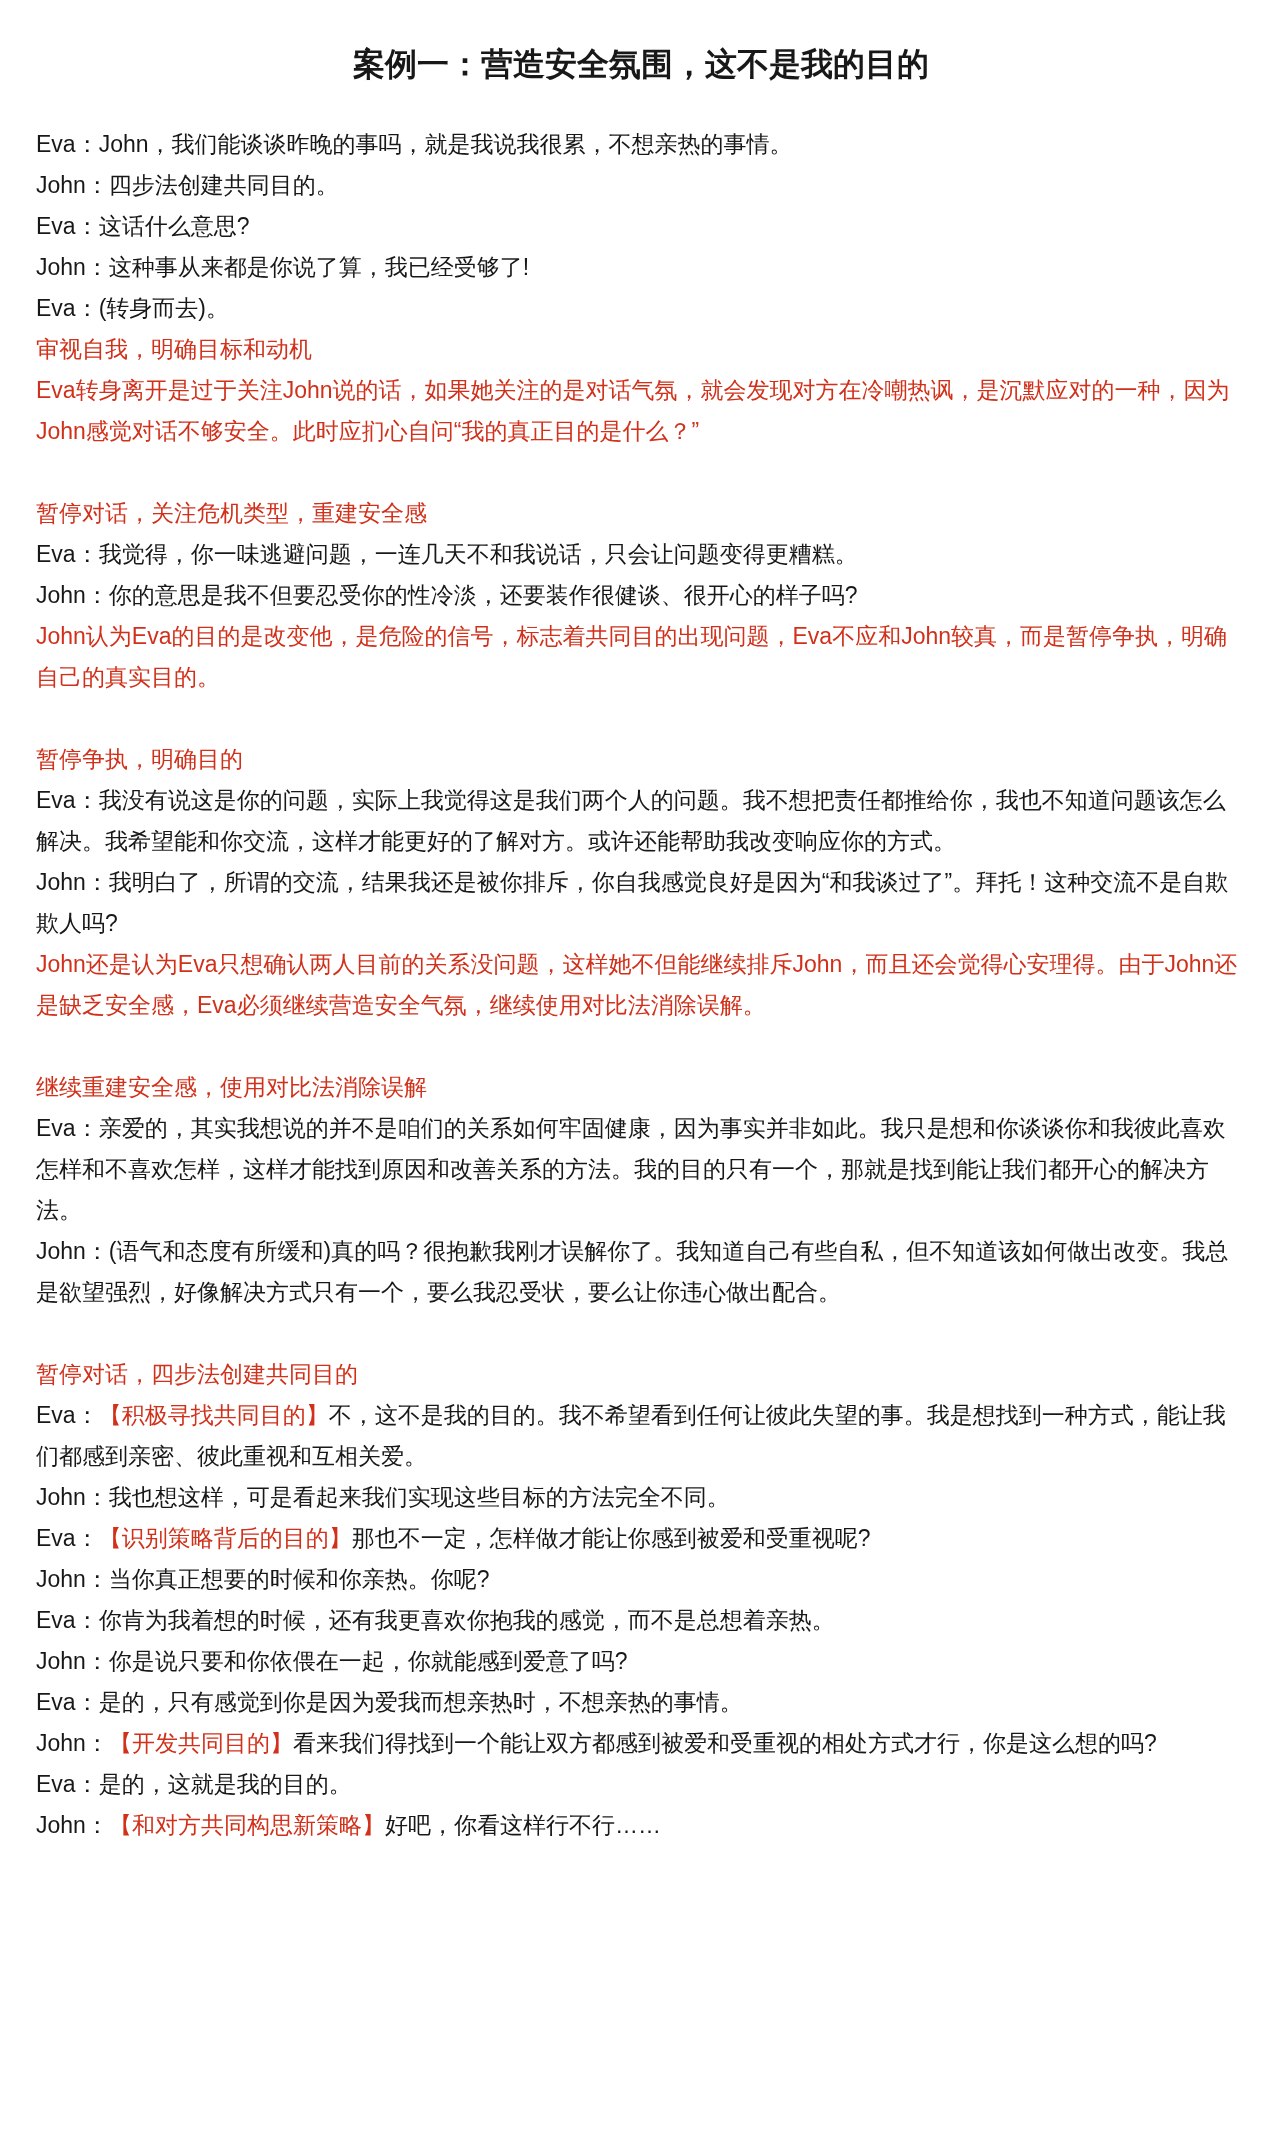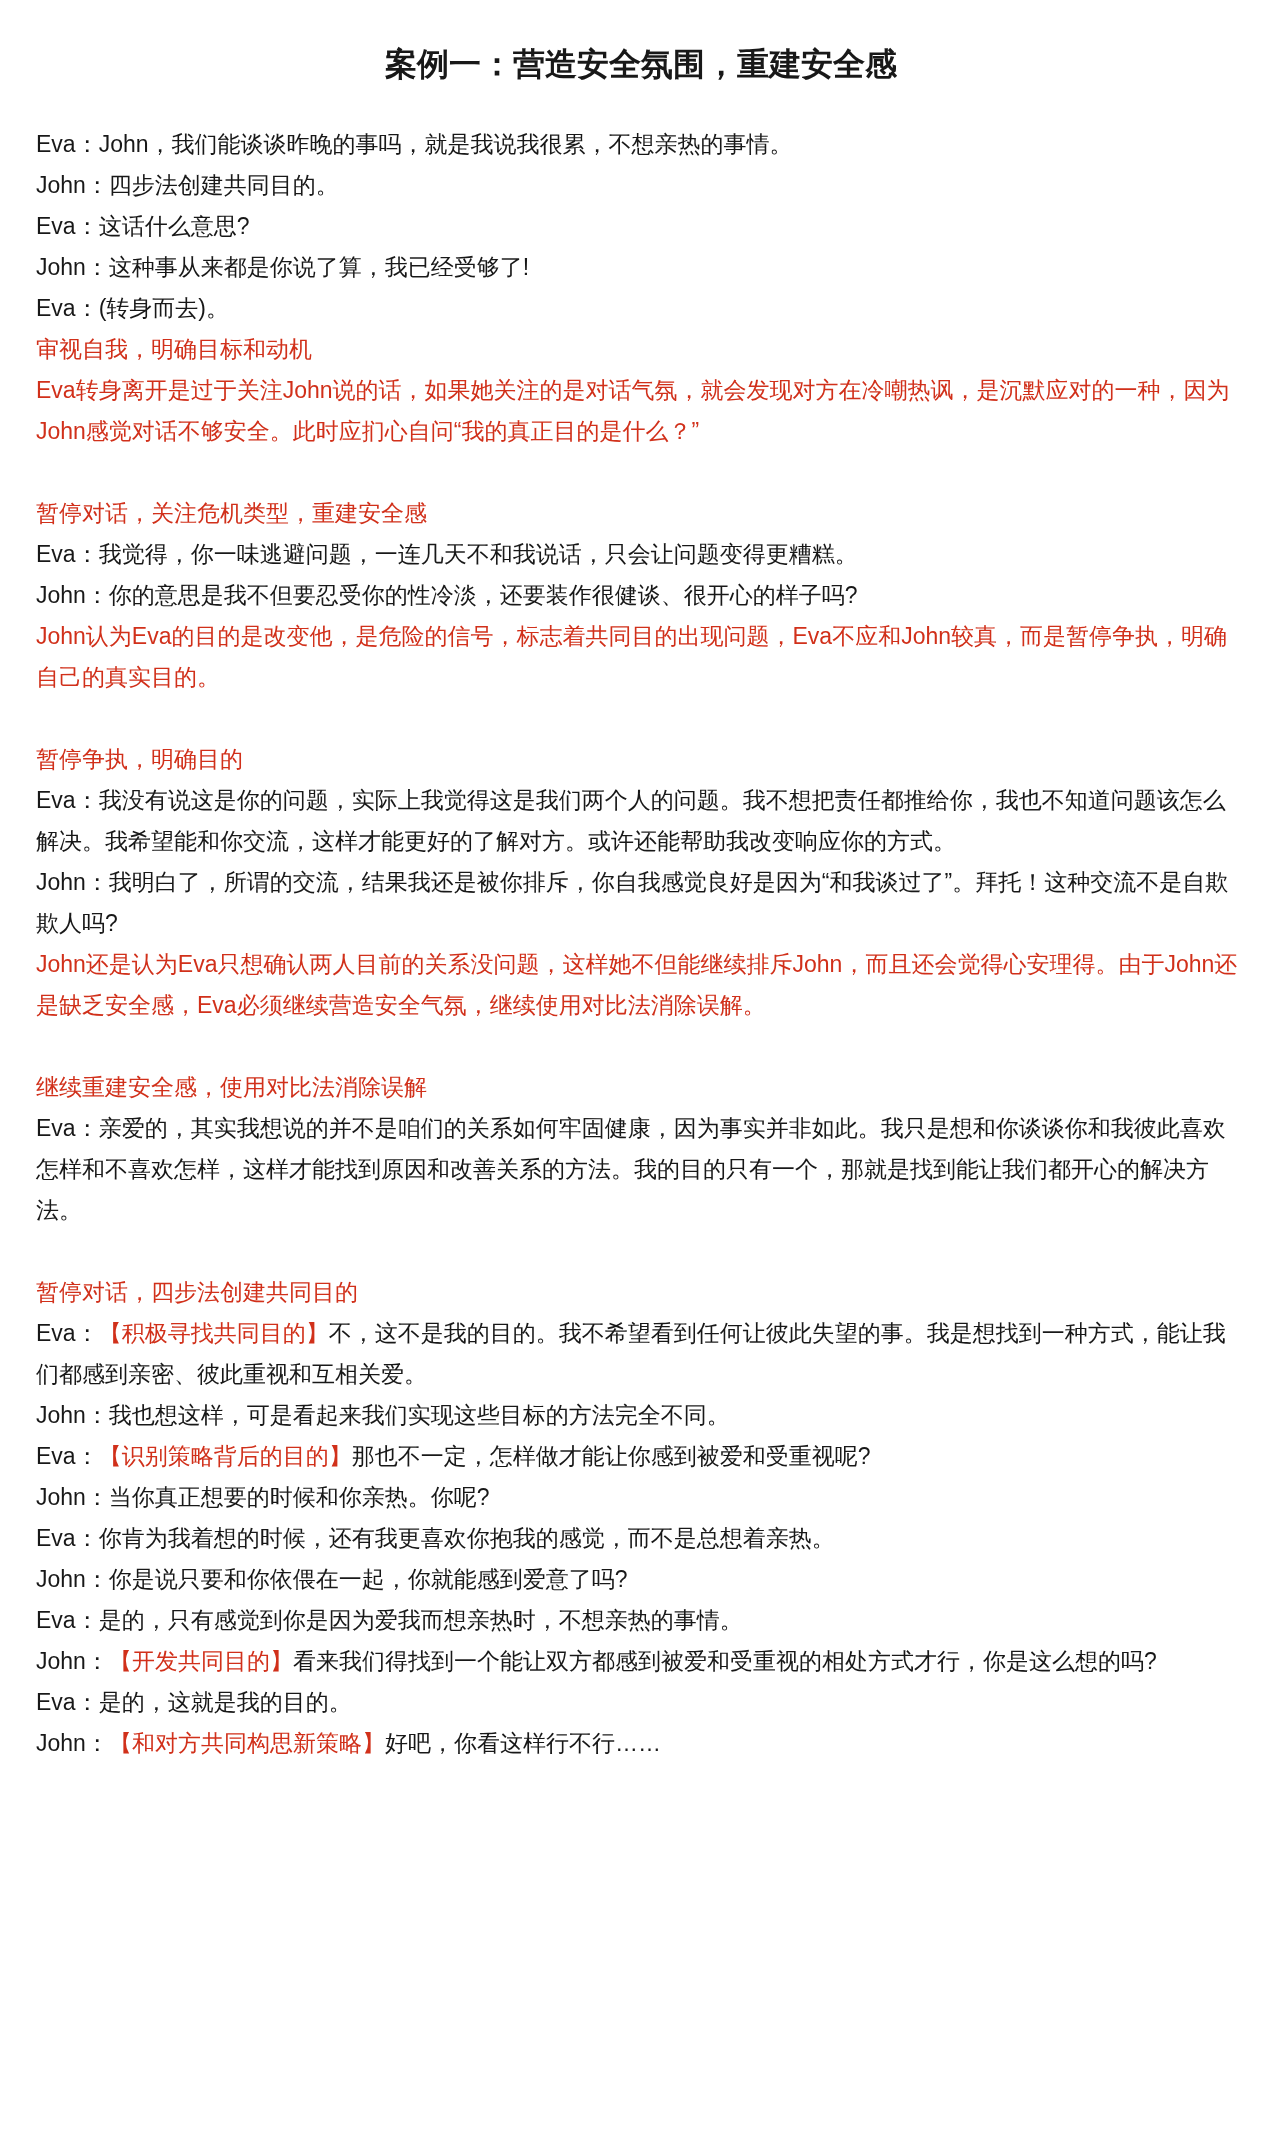--- a/index.html
+++ b/index.html
@@ -38,21 +38,21 @@
     font-weight: normal;
     color: var(--red, #d1301a);
   }
   .red { color: var(--red, #d1301a); }
   .black { color: var(--ink, #181818); }
 </style>
 </head>
 <body style="background: rgb(255, 255, 255);">
 
 <main class="page">
-  <h1 class="title">案例一：营造安全氛围，重建安全感</h1>
+  <h1 class="title">案例一：营造安全氛围，这不是我的目的</h1>
   <div id="sections">
       <section class="section">
         <p class="line"><span class="black">Eva：John，我们能谈谈昨晚的事吗，就是我说我很累，不想亲热的事情。</span></p>
         <p class="line"><span class="black">John：四步法创建共同目的。</span></p>
         <p class="line"><span class="black">Eva：这话什么意思?</span></p>
         <p class="line"><span class="black">John：这种事从来都是你说了算，我已经受够了!</span></p>
         <p class="line"><span class="black">Eva：(转身而去)。</span></p>
       </section>
       <section class="section">
         <p class="line header">审视自我，明确目标和动机</p>
@@ -66,20 +66,21 @@
       </section>
       <section class="section gap">
         <p class="line header">暂停争执，明确目的</p>
         <p class="line"><span class="black">Eva：我没有说这是你的问题，实际上我觉得这是我们两个人的问题。我不想把责任都推给你，我也不知道问题该怎么解决。我希望能和你交流，这样才能更好的了解对方。或许还能帮助我改变响应你的方式。</span></p>
         <p class="line"><span class="black">John：我明白了，所谓的交流，结果我还是被你排斥，你自我感觉良好是因为“和我谈过了”。拜托！这种交流不是自欺欺人吗?</span></p>
         <p class="line"><span class="red">John还是认为Eva只想确认两人目前的关系没问题，这样她不但能继续排斥John，而且还会觉得心安理得。由于John还是缺乏安全感，Eva必须继续营造安全气氛，继续使用对比法消除误解。</span></p>
       </section>
       <section class="section gap">
         <p class="line header">继续重建安全感，使用对比法消除误解</p>
         <p class="line"><span class="black">Eva：亲爱的，其实我想说的并不是咱们的关系如何牢固健康，因为事实并非如此。我只是想和你谈谈你和我彼此喜欢怎样和不喜欢怎样，这样才能找到原因和改善关系的方法。我的目的只有一个，那就是找到能让我们都开心的解决方法。</span></p>
+        <p class="line"><span class="black">John：(语气和态度有所缓和)真的吗？很抱歉我刚才误解你了。我知道自己有些自私，但不知道该如何做出改变。我总是欲望强烈，好像解决方式只有一个，要么我忍受状，要么让你违心做出配合。</span></p>
       </section>
       <section class="section gap">
         <p class="line header">暂停对话，四步法创建共同目的</p>
         <p class="line"><span class="black">Eva：</span><span class="red">【积极寻找共同目的】</span><span class="black">不，这不是我的目的。我不希望看到任何让彼此失望的事。我是想找到一种方式，能让我们都感到亲密、彼此重视和互相关爱。</span></p>
         <p class="line"><span class="black">John：我也想这样，可是看起来我们实现这些目标的方法完全不同。</span></p>
         <p class="line"><span class="black">Eva：</span><span class="red">【识别策略背后的目的】</span><span class="black">那也不一定，怎样做才能让你感到被爱和受重视呢?</span></p>
         <p class="line"><span class="black">John：当你真正想要的时候和你亲热。你呢?</span></p>
         <p class="line"><span class="black">Eva：你肯为我着想的时候，还有我更喜欢你抱我的感觉，而不是总想着亲热。</span></p>
         <p class="line"><span class="black">John：你是说只要和你依偎在一起，你就能感到爱意了吗?</span></p>
         <p class="line"><span class="black">Eva：是的，只有感觉到你是因为爱我而想亲热时，不想亲热的事情。</span></p>

